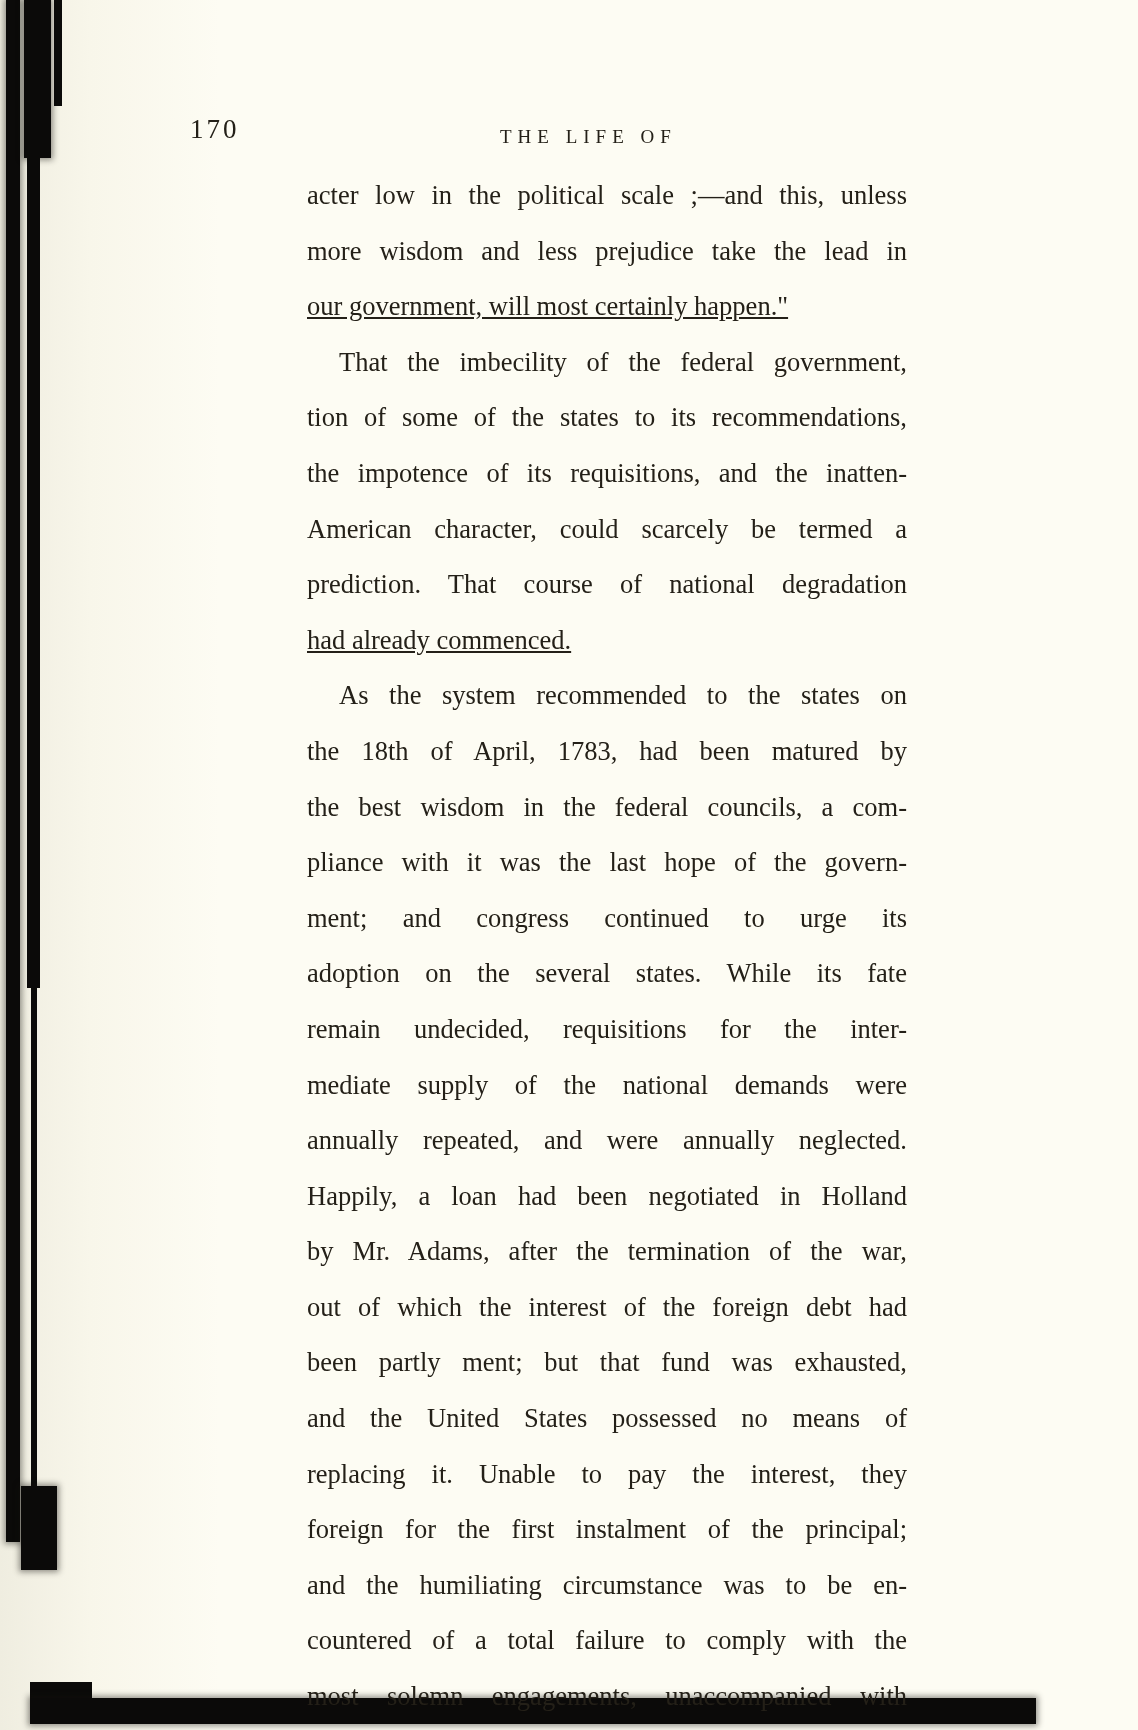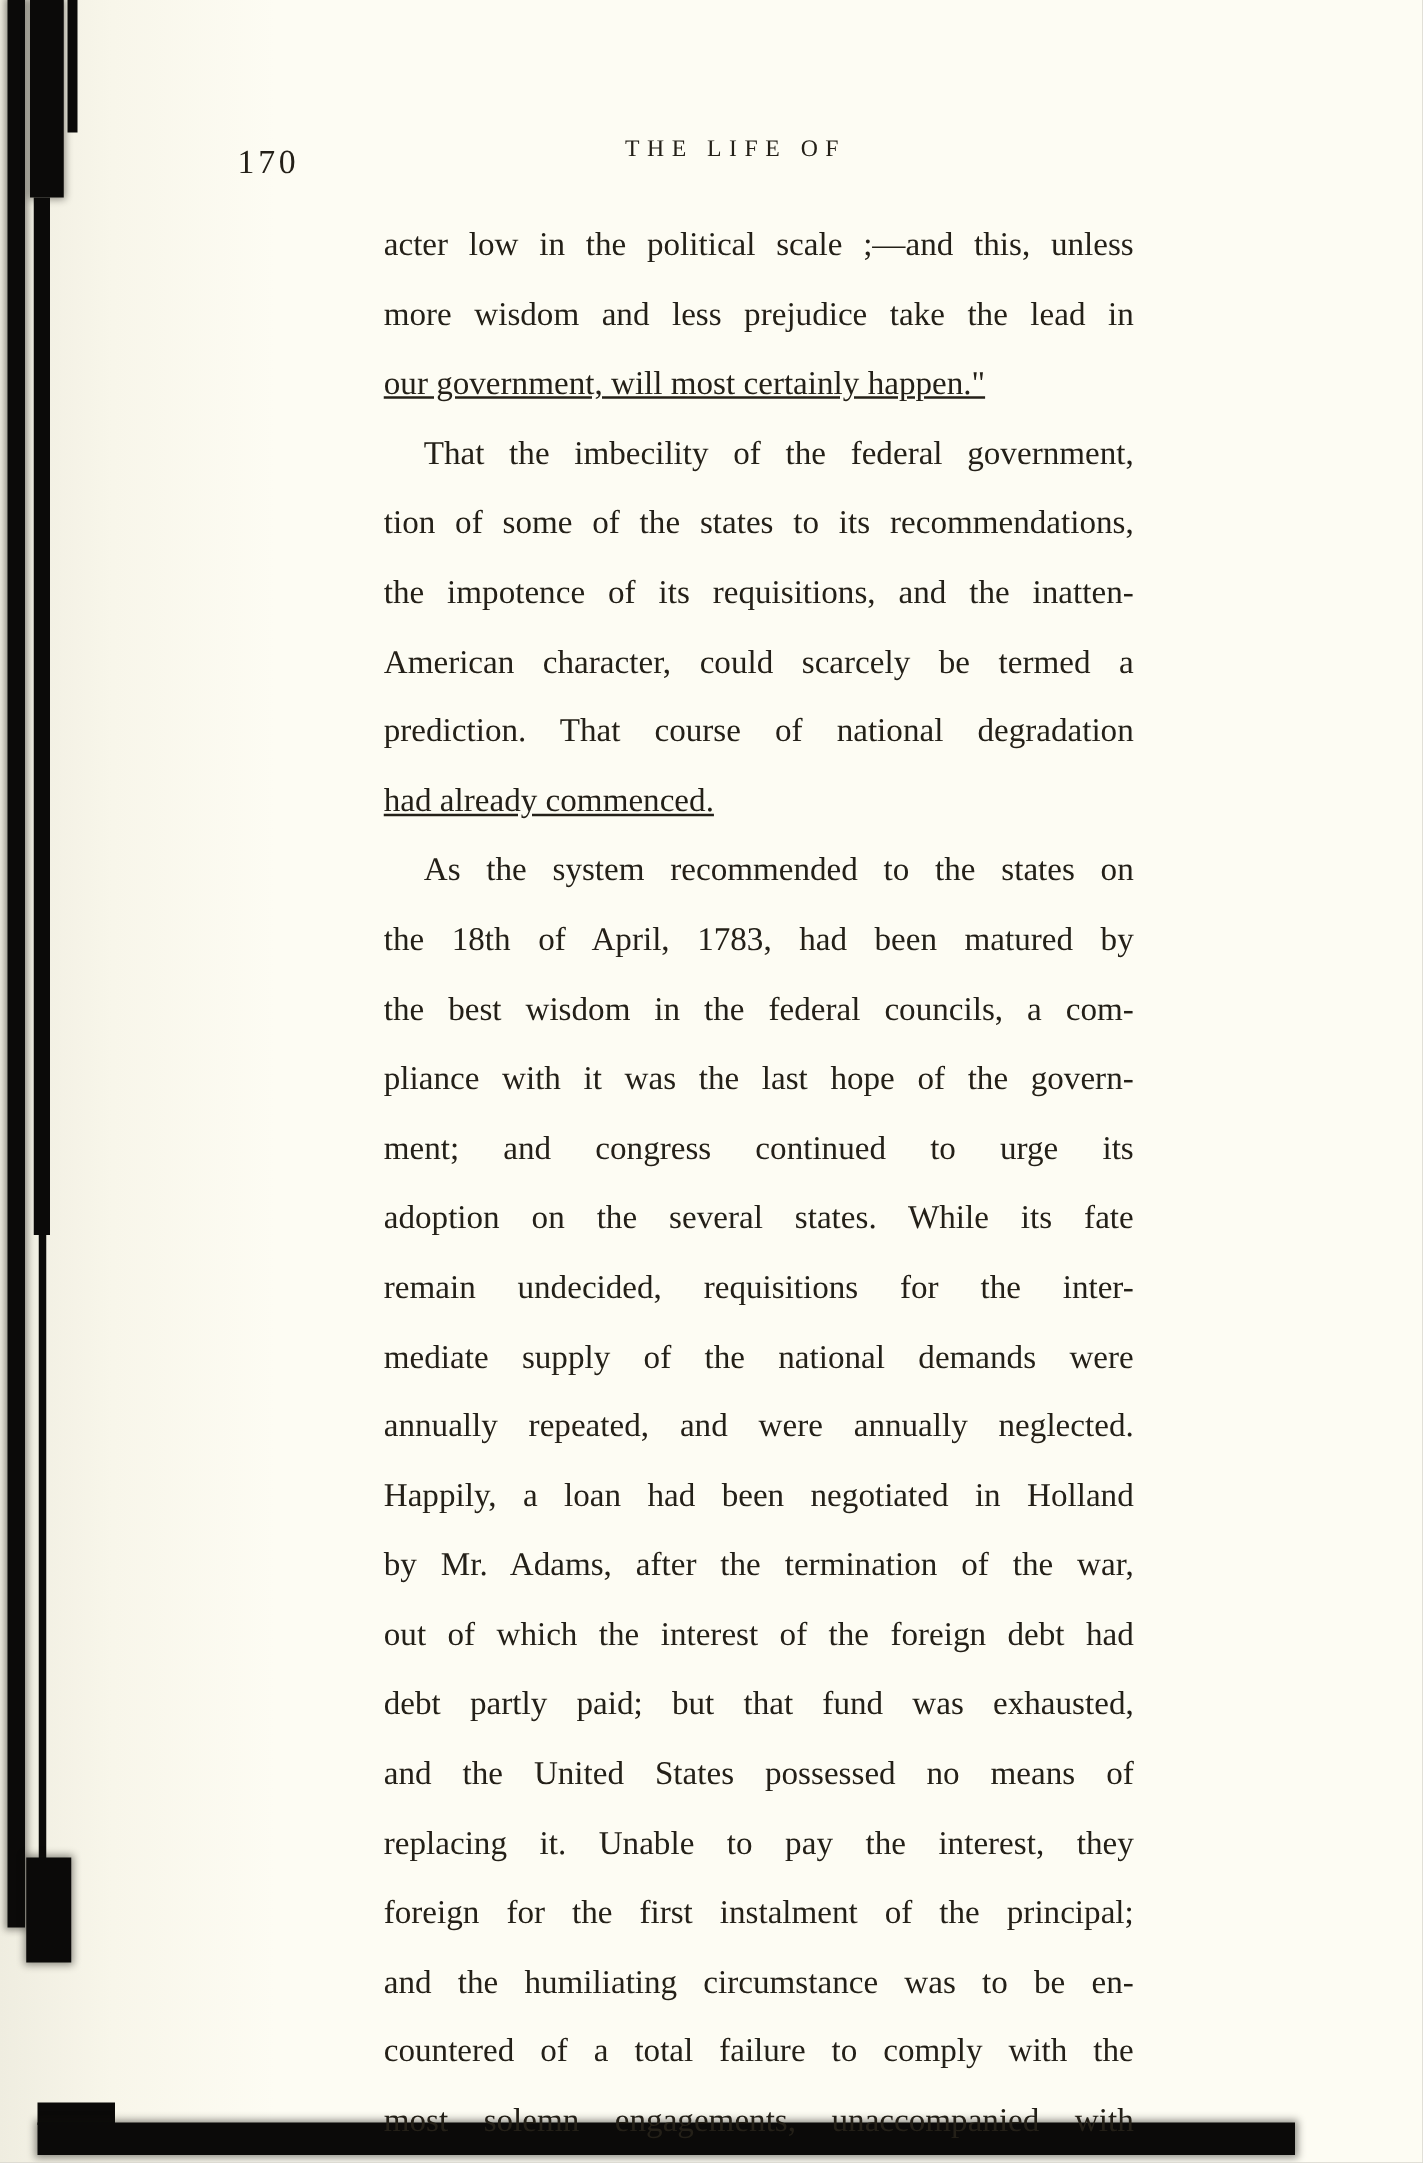--- a/index.html
+++ b/index.html
@@ -11,21 +11,21 @@
       linear-gradient(90deg,#efede0 0px,#f8f6ea 90px,#fdfcf3 220px,#fdfcf3 100%);
     overflow:hidden;
     font-family:"Liberation Serif","DejaVu Serif",serif;
     color:#242018;
   }
   
   .stripe{position:absolute;background:#0b0a09;}
   .stripe.soft{box-shadow:0 0 6px 2px rgba(20,18,14,.45);}
   
   .pagenum{position:absolute;left:190px;top:114px;font-size:27px;letter-spacing:3px;}
-  .runhead{position:absolute;left:500px;top:109px;font-size:19px;letter-spacing:6px;}
+  .runhead{position:absolute;left:500px;top:126px;font-size:19px;letter-spacing:6px;}
   
   .margin-notes{position:absolute;left:190px;top:166px;width:100px;text-align:center;}
   .chap{font-size:16px;letter-spacing:1.5px;text-align:left;padding-left:4px;white-space:nowrap;}
   .margin-rule{border-top:2.5px solid #262219;margin:8px 0 6px 0;width:98px;}
   .year{font-size:20px;letter-spacing:1px;line-height:20px;}
   .year-to{font-size:12px;line-height:13px;}
   
   .body-text{
     position:absolute;left:307px;top:158px;width:600px;
     font-size:26.5px;line-height:35.6px;
@@ -73,21 +73,21 @@
       <div class="line">the best wisdom in the federal councils, a com-</div>
       <div class="line">pliance with it was the last hope of the govern-</div>
       <div class="line">ment; and congress continued to urge its</div>
       <div class="line">adoption on the several states. While its fate</div>
       <div class="line">remain undecided, requisitions for the inter-</div>
       <div class="line">mediate supply of the national demands were</div>
       <div class="line">annually repeated, and were annually neglected.</div>
       <div class="line">Happily, a loan had been negotiated in Holland</div>
       <div class="line">by Mr. Adams, after the termination of the war,</div>
       <div class="line">out of which the interest of the foreign debt had</div>
-      <div class="line">debt partly paid; but that fund was exhausted,</div>
+      <div class="line">been partly ment; but that fund was exhausted,</div>
       <div class="line">and the United States possessed no means of</div>
       <div class="line">replacing it. Unable to pay the interest, they</div>
       <div class="line">foreign for the first instalment of the principal;</div>
       <div class="line">and the humiliating circumstance was to be en-</div>
       <div class="line">countered of a total failure to comply with the</div>
       <div class="line">most solemn engagements, unaccompanied with</div>
       <div class="line">the prospect of being enabled to give assurances,</div>
     </main>
 
 </div>

